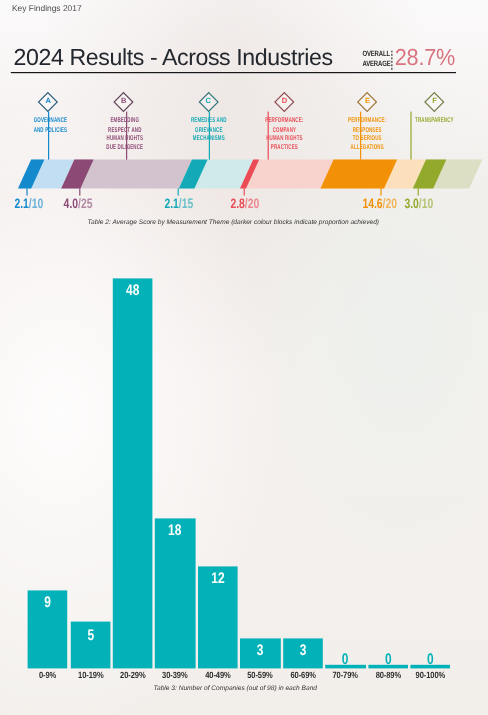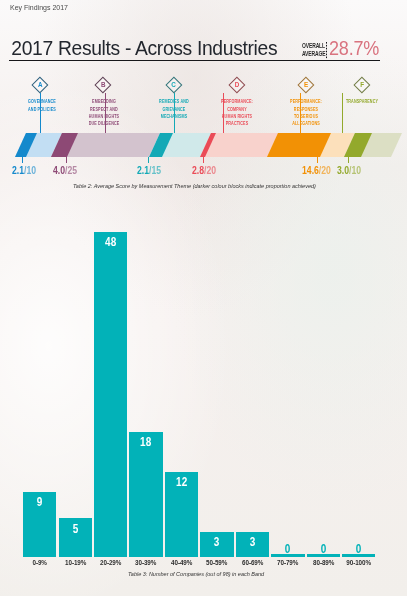--- a/index.html
+++ b/index.html
@@ -59,21 +59,21 @@
         <stop offset="1" stop-color="#e9f1ec" stop-opacity="0"></stop>
       </radialGradient>
     </defs>
     <rect x="0" y="0" width="407" height="596" fill="url(#g1)"></rect>
     <rect x="0" y="0" width="407" height="596" fill="url(#g2)"></rect>
     <rect x="0" y="0" width="407" height="596" fill="url(#g3)"></rect>
     <rect x="0" y="0" width="407" height="596" fill="url(#g4)"></rect>
   </svg>
 
   <div class="kicker">Key Findings 2017</div>
-  <div class="title">2017 Results - Across Industries</div>
+  <div class="title">2024 Results - Across Industries</div>
   <div class="rule"></div>
   <div class="oa-label">
     <div>OVERALL</div>
     <div>AVERAGE</div>
   </div>
   <svg class="oa-dots" viewBox="0 0 2 18" xmlns="http://www.w3.org/2000/svg">
     <g fill="#17171a">
       <rect x="0" y="0" width="1" height="1.6"></rect>
       <rect x="0" y="2.9" width="1" height="1.6"></rect>
       <rect x="0" y="5.8" width="1" height="1.6"></rect>

